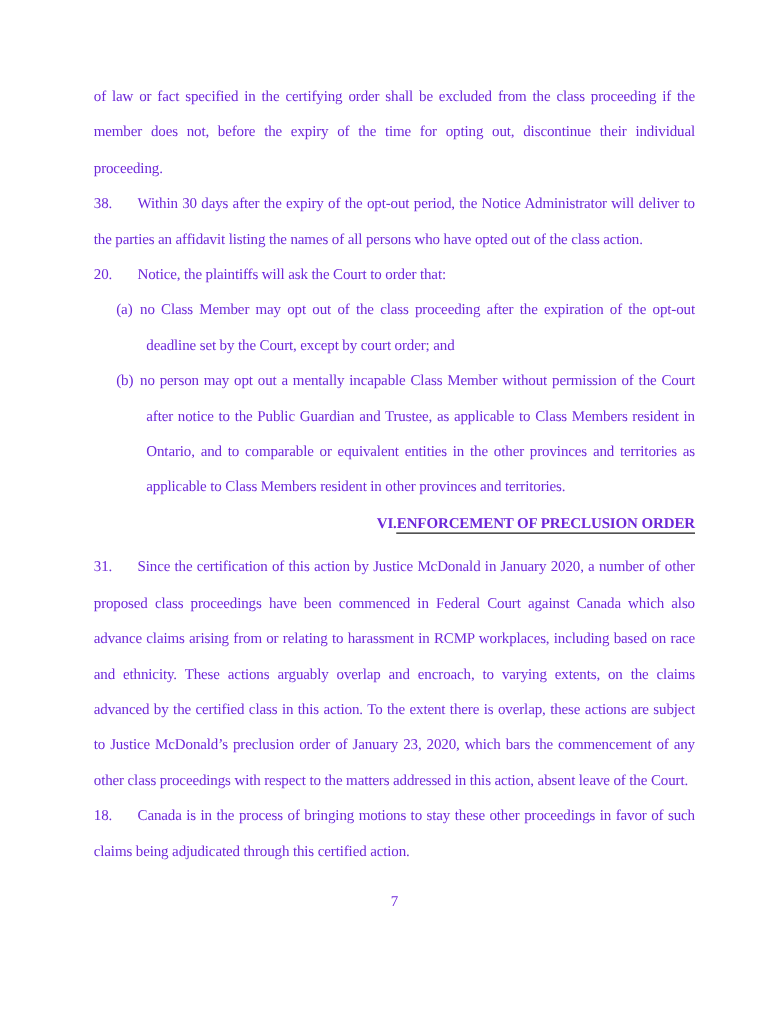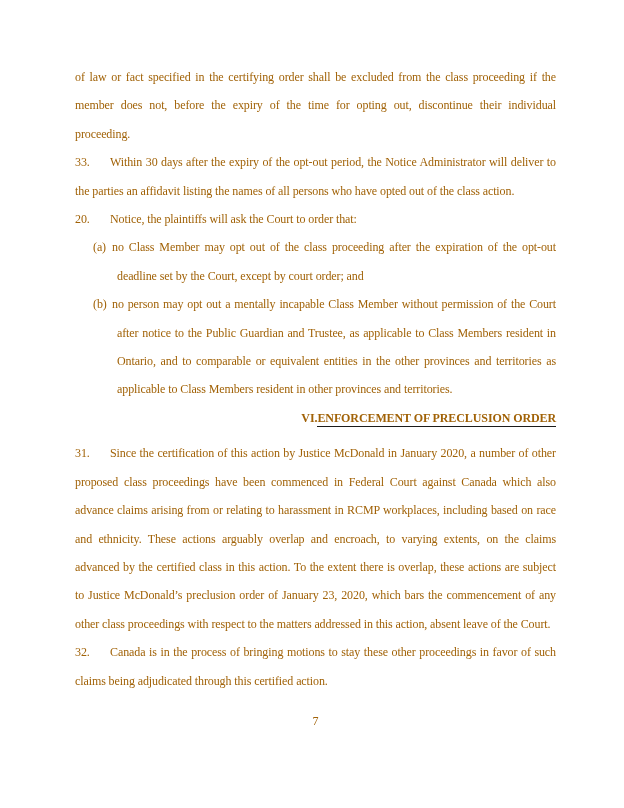--- a/index.html
+++ b/index.html
@@ -6,21 +6,21 @@
     margin: 0;
     padding: 0;
     background: #ffffff;
   }
   .page {
     position: relative;
     width: 624px;
     height: 808px;
     box-sizing: border-box;
     background: #ffffff;
-    color: #a16207;
+    color: #6d28d9;
     font-family: "Liberation Serif", "DejaVu Serif", serif;
     font-size: 12px;
     letter-spacing: -0.1px;
     line-height: 28.4px;
     padding: 63px 68px 0 75px;
     overflow: hidden;
   }
   p {
     margin: 0;
     text-align: justify;
@@ -59,30 +59,30 @@
     text-align: center;
   }
 </style>
 </head>
 <body>
 
 <div class="page">
 
   <p>of law or fact specified in the certifying order shall be excluded from the class proceeding if the member does not, before the expiry of the time for opting out, discontinue their individual proceeding.</p>
 
-  <p><span class="para-number">33.</span><span>Within 30 days after the expiry of the opt-out period, the Notice Administrator will deliver to the parties an affidavit listing the names of all persons who have opted out of the class action.</span></p>
+  <p><span class="para-number">38.</span><span>Within 30 days after the expiry of the opt-out period, the Notice Administrator will deliver to the parties an affidavit listing the names of all persons who have opted out of the class action.</span></p>
 
   <p><span class="para-number">20.</span><span>Notice, the plaintiffs will ask the Court to order that:</span></p>
 
   <div class="order-list">
     <p class="list-item"><span class="list-marker">(a)</span><span>no Class Member may opt out of the class proceeding after the expiration of the opt-out deadline set by the Court, except by court order; and</span></p>
     <p class="list-item"><span class="list-marker">(b)</span><span>no person may opt out a mentally incapable Class Member without permission of the Court after notice to the Public Guardian and Trustee, as applicable to Class Members resident in Ontario, and to comparable or equivalent entities in the other provinces and territories as applicable to Class Members resident in other provinces and territories.</span></p>
   </div>
 
   <p class="section-heading"><span class="heading-number">VI.</span><span class="heading-title">ENFORCEMENT OF PRECLUSION ORDER</span></p>
 
   <p><span class="para-number">31.</span><span>Since the certification of this action by Justice McDonald in January 2020, a number of other proposed class proceedings have been commenced in Federal Court against Canada which also advance claims arising from or relating to harassment in RCMP workplaces, including based on race and ethnicity. These actions arguably overlap and encroach, to varying extents, on the claims advanced by the certified class in this action. To the extent there is overlap, these actions are subject to Justice McDonald’s preclusion order of January 23, 2020, which bars the commencement of any other class proceedings with respect to the matters addressed in this action, absent leave of the Court.</span></p>
 
-  <p><span class="para-number">32.</span><span>Canada is in the process of bringing motions to stay these other proceedings in favor of such claims being adjudicated through this certified action.</span></p>
+  <p><span class="para-number">18.</span><span>Canada is in the process of bringing motions to stay these other proceedings in favor of such claims being adjudicated through this certified action.</span></p>
 
   <p class="page-number">7</p>
 
 </div>
 
 </body></html>

